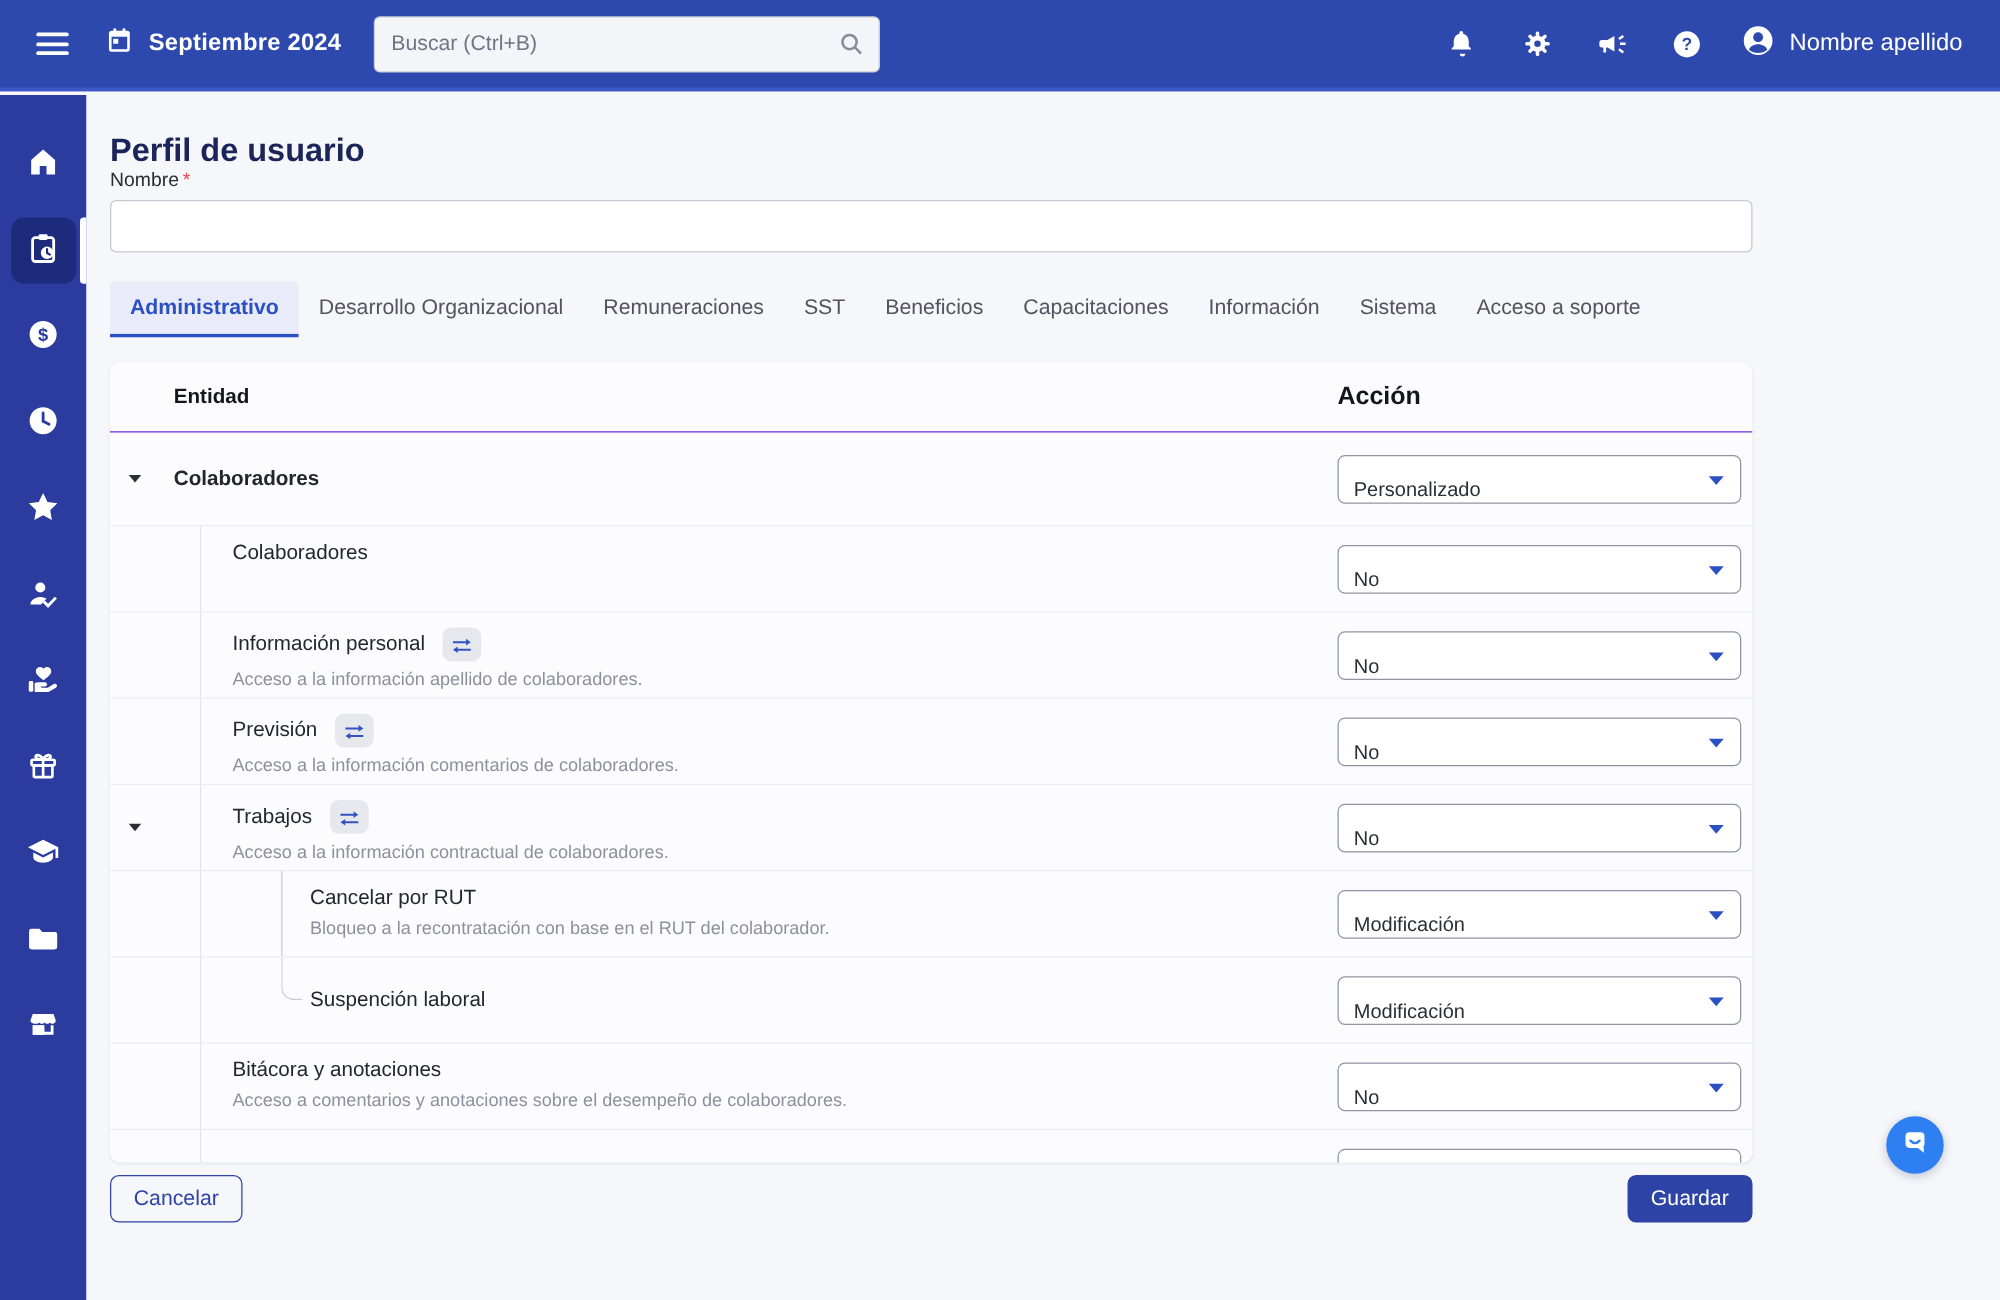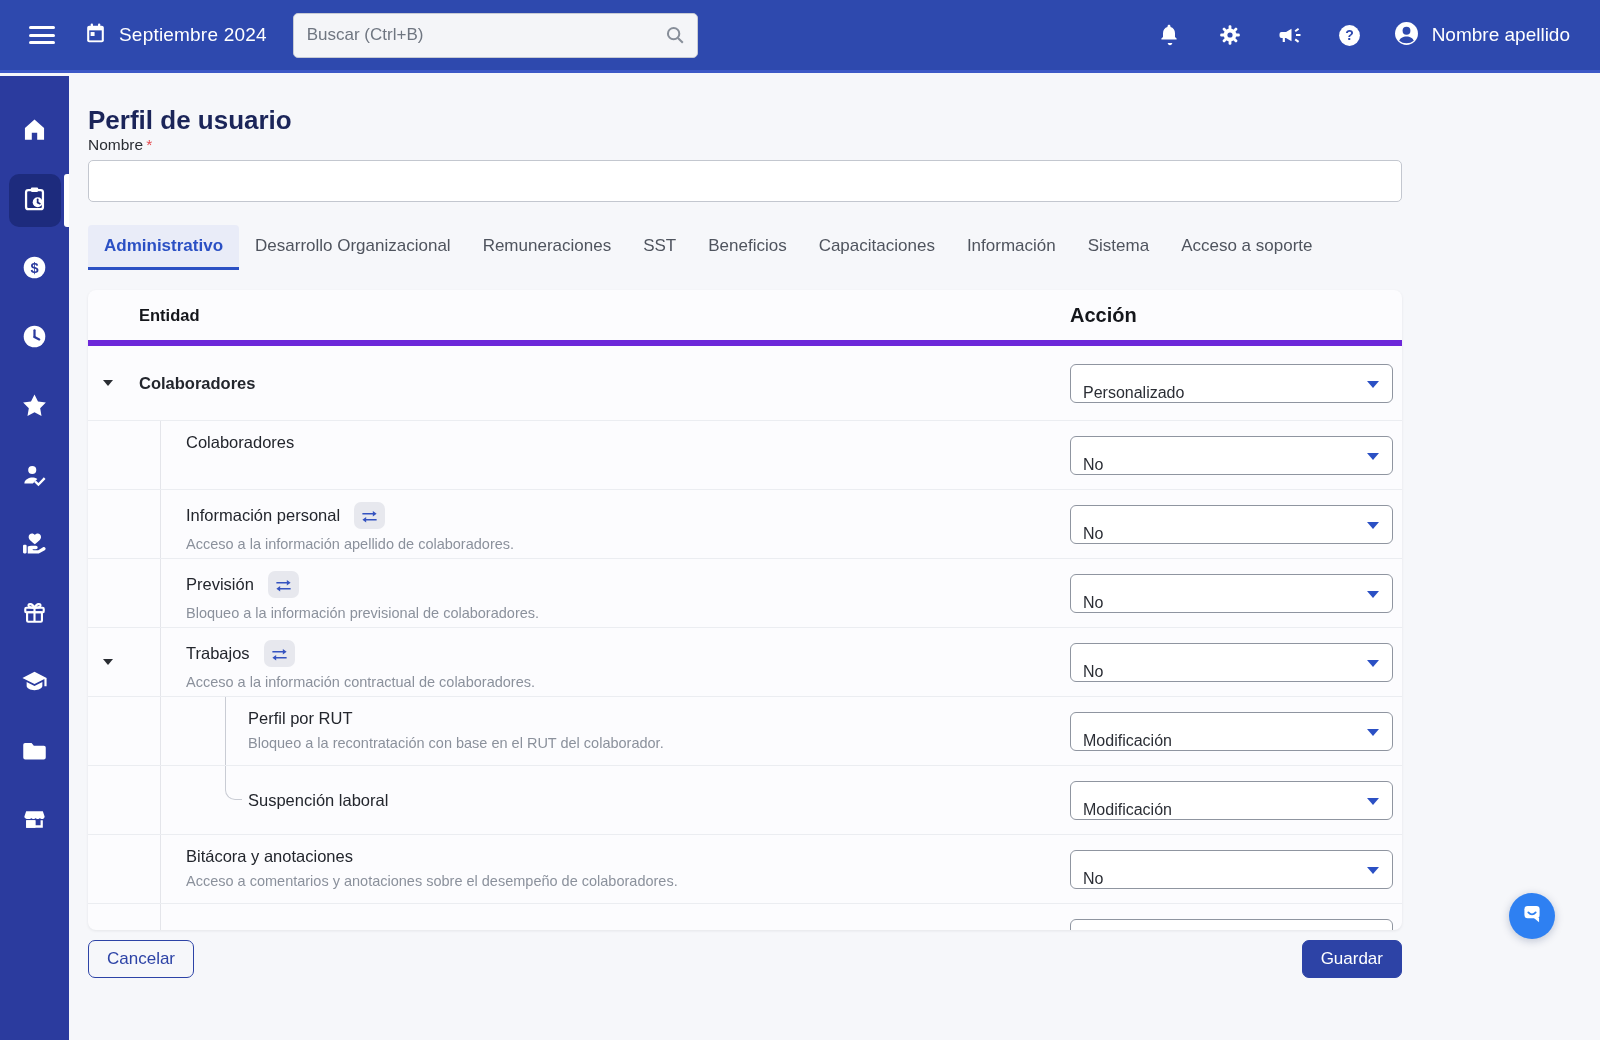--- a/index.html
+++ b/index.html
@@ -5,21 +5,21 @@
   * { margin:0; padding:0; box-sizing:border-box; }
   html,body { width:1600px; height:1040px; }
   body { font-family:"Liberation Sans", sans-serif; background:#f6f7fa; overflow:hidden; position:relative; }
 
   
   .topbar { position:absolute; left:0; top:0; width:1600px; height:73px; background:#2e49ae;
             border-bottom:3px solid #3c58c6; display:flex; align-items:center; z-index:30; }
   .hamburger { width:26px; height:18px; margin-left:29px; display:flex; flex-direction:column; justify-content:space-between; cursor:pointer; }
   .hamburger span { display:block; height:3px; background:#fff; border-radius:2px; }
   .tb-date { display:flex; align-items:center; margin-left:28px; gap:11px; }
-  .tb-date-label { color:#fff; font-size:19px; font-weight:normal; letter-spacing:.2px; }
+  .tb-date-label { color:#fff; font-size:19px; font-weight:bold; letter-spacing:.2px; }
   .searchbox { position:relative; margin-left:26px; width:405px; height:45px; }
   .searchbox input { width:100%; height:100%; border:1px solid #c7cbd4; border-radius:5px;
                      background:#f4f5f8; font-size:17px; color:#3a3f49; padding:0 44px 0 13px;
                      font-family:"Liberation Sans", sans-serif; outline:none; }
   .searchbox input::placeholder { color:#6f7681; }
   .search-ic { position:absolute; right:12px; top:11px; }
   .tb-right { margin-left:auto; display:flex; align-items:center; margin-right:30px; }
   .tb-icon { width:26px; height:26px; margin-left:34px; display:flex; align-items:center; justify-content:center; cursor:pointer; }
   .tb-user { display:flex; align-items:center; gap:12px; margin-left:30px; cursor:pointer; }
   .tb-user-name { color:#fff; font-size:19px; font-weight:normal;text-align:right; }
@@ -45,21 +45,21 @@
   .tabs { margin-top:23px; display:flex; }
   .tab { padding:11px 16px; font-size:17px; color:#4f545e; border-bottom:3px solid transparent;
          white-space:nowrap; cursor:pointer; }
   .tab.active { color:#2b50c4; font-weight:bold; background:#e9ecf8; border-bottom-color:#2b50c4;
                 border-radius:4px 4px 0 0; }
 
   
   .card { margin-top:20px; height:640px; background:#fcfcfe; border-radius:8px; overflow:hidden;
           box-shadow:0 1px 3px rgba(20,24,40,.08); }
   .thead { display:grid; grid-template-columns:51px 1fr 332px; height:56px; align-items:center;
-           border-bottom:6px solid #6d28d9; }
+           border-bottom:1px solid #6d28d9; }
   .thead .h-entidad { grid-column:2; font-size:16.5px; font-weight:bold; color:#14161b; }
   .thead .h-accion { grid-column:3; font-size:20px; font-weight:bold; color:#14161b; }
   .trow { display:grid; border-bottom:1px solid #ebedf1; }
   .trow.lvl0 { grid-template-columns:51px 1fr 332px; height:75px; }
   .trow.lvl1, .trow.lvl2 { grid-template-columns:73px 1fr 332px; height:69px; }
   .c1 { display:flex; align-items:center; padding-left:15px; }
   .c1.divided { border-right:1px solid #e4e5ea; }
   .chev { width:0; height:0; border-left:5.5px solid transparent; border-right:5.5px solid transparent;
           border-top:6px solid #2a2d33; cursor:pointer; }
   .c2 { position:relative; display:flex; flex-direction:column; padding-top:12px; }
@@ -350,21 +350,21 @@
           <div class="c2">
             <div class="titlewrap">
               <div class="rtitle">Previsión</div>
               <span class="swapchip">
                 <svg width="19" height="16" viewBox="0 0 24 20" fill="#3553c0">
                   <path d="M3 6.2h13.2V3.8L21 7.2l-4.8 3.4V8.2H3v-2Z"></path>
                   <path d="M21 13.8H7.8v-2.4L3 14.8l4.8 3.4v-2.4H21v-2Z"></path>
                 </svg>
               </span>
             </div>
-            <div class="rsub">Bloqueo a la información previsional de colaboradores.</div>
+            <div class="rsub">Acceso a la información comentarios de colaboradores.</div>
           </div>
           <div class="c3">
             <div class="select">
               <span class="selval">No</span>
               <span class="caret"></span>
             </div>
           </div>
         </div>
         <div class="trow lvl1">
           <div class="c1 divided">
@@ -387,21 +387,21 @@
               <span class="selval">No</span>
               <span class="caret"></span>
             </div>
           </div>
         </div>
         <div class="trow lvl2">
           <div class="c1 divided"></div>
           <div class="c2">
             <span class="tree-through"></span>
             <div class="titlewrap">
-              <div class="rtitle">Perfil por RUT</div>
+              <div class="rtitle">Cancelar por RUT</div>
             </div>
             <div class="rsub">Bloqueo a la recontratación con base en el RUT del colaborador.</div>
           </div>
           <div class="c3">
             <div class="select">
               <span class="selval">Modificación</span>
               <span class="caret"></span>
             </div>
           </div>
         </div>

